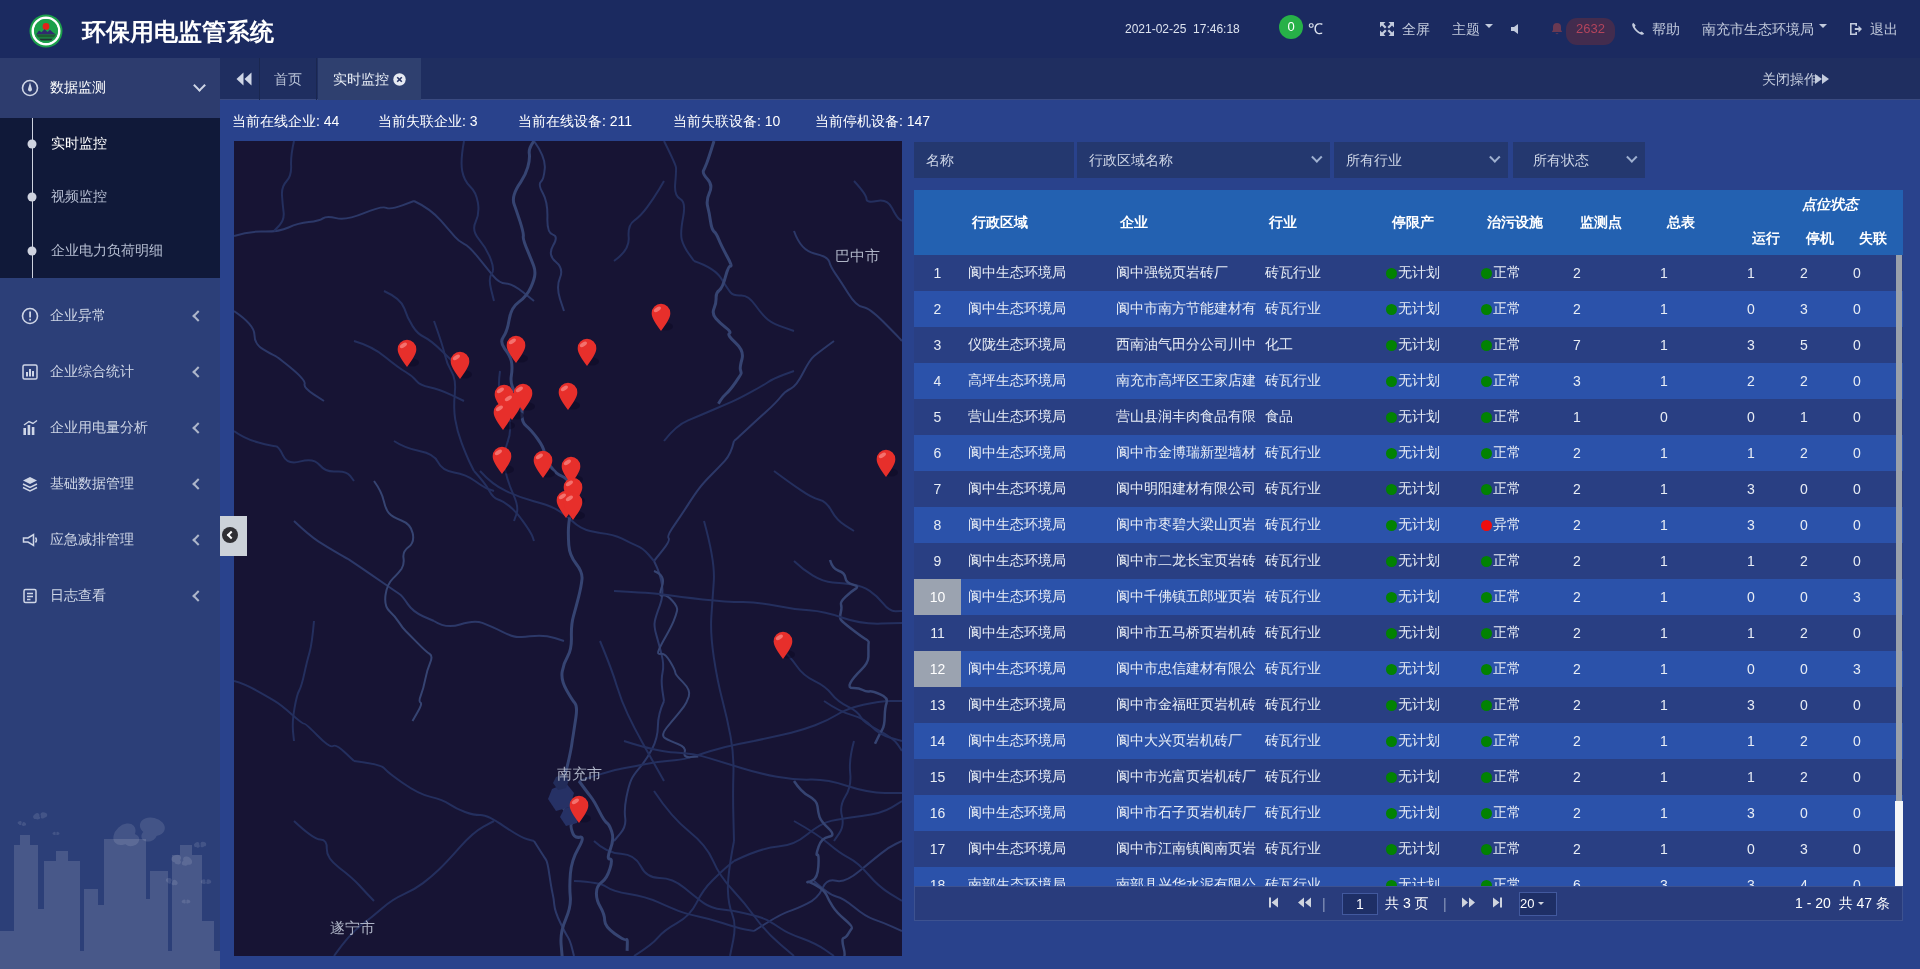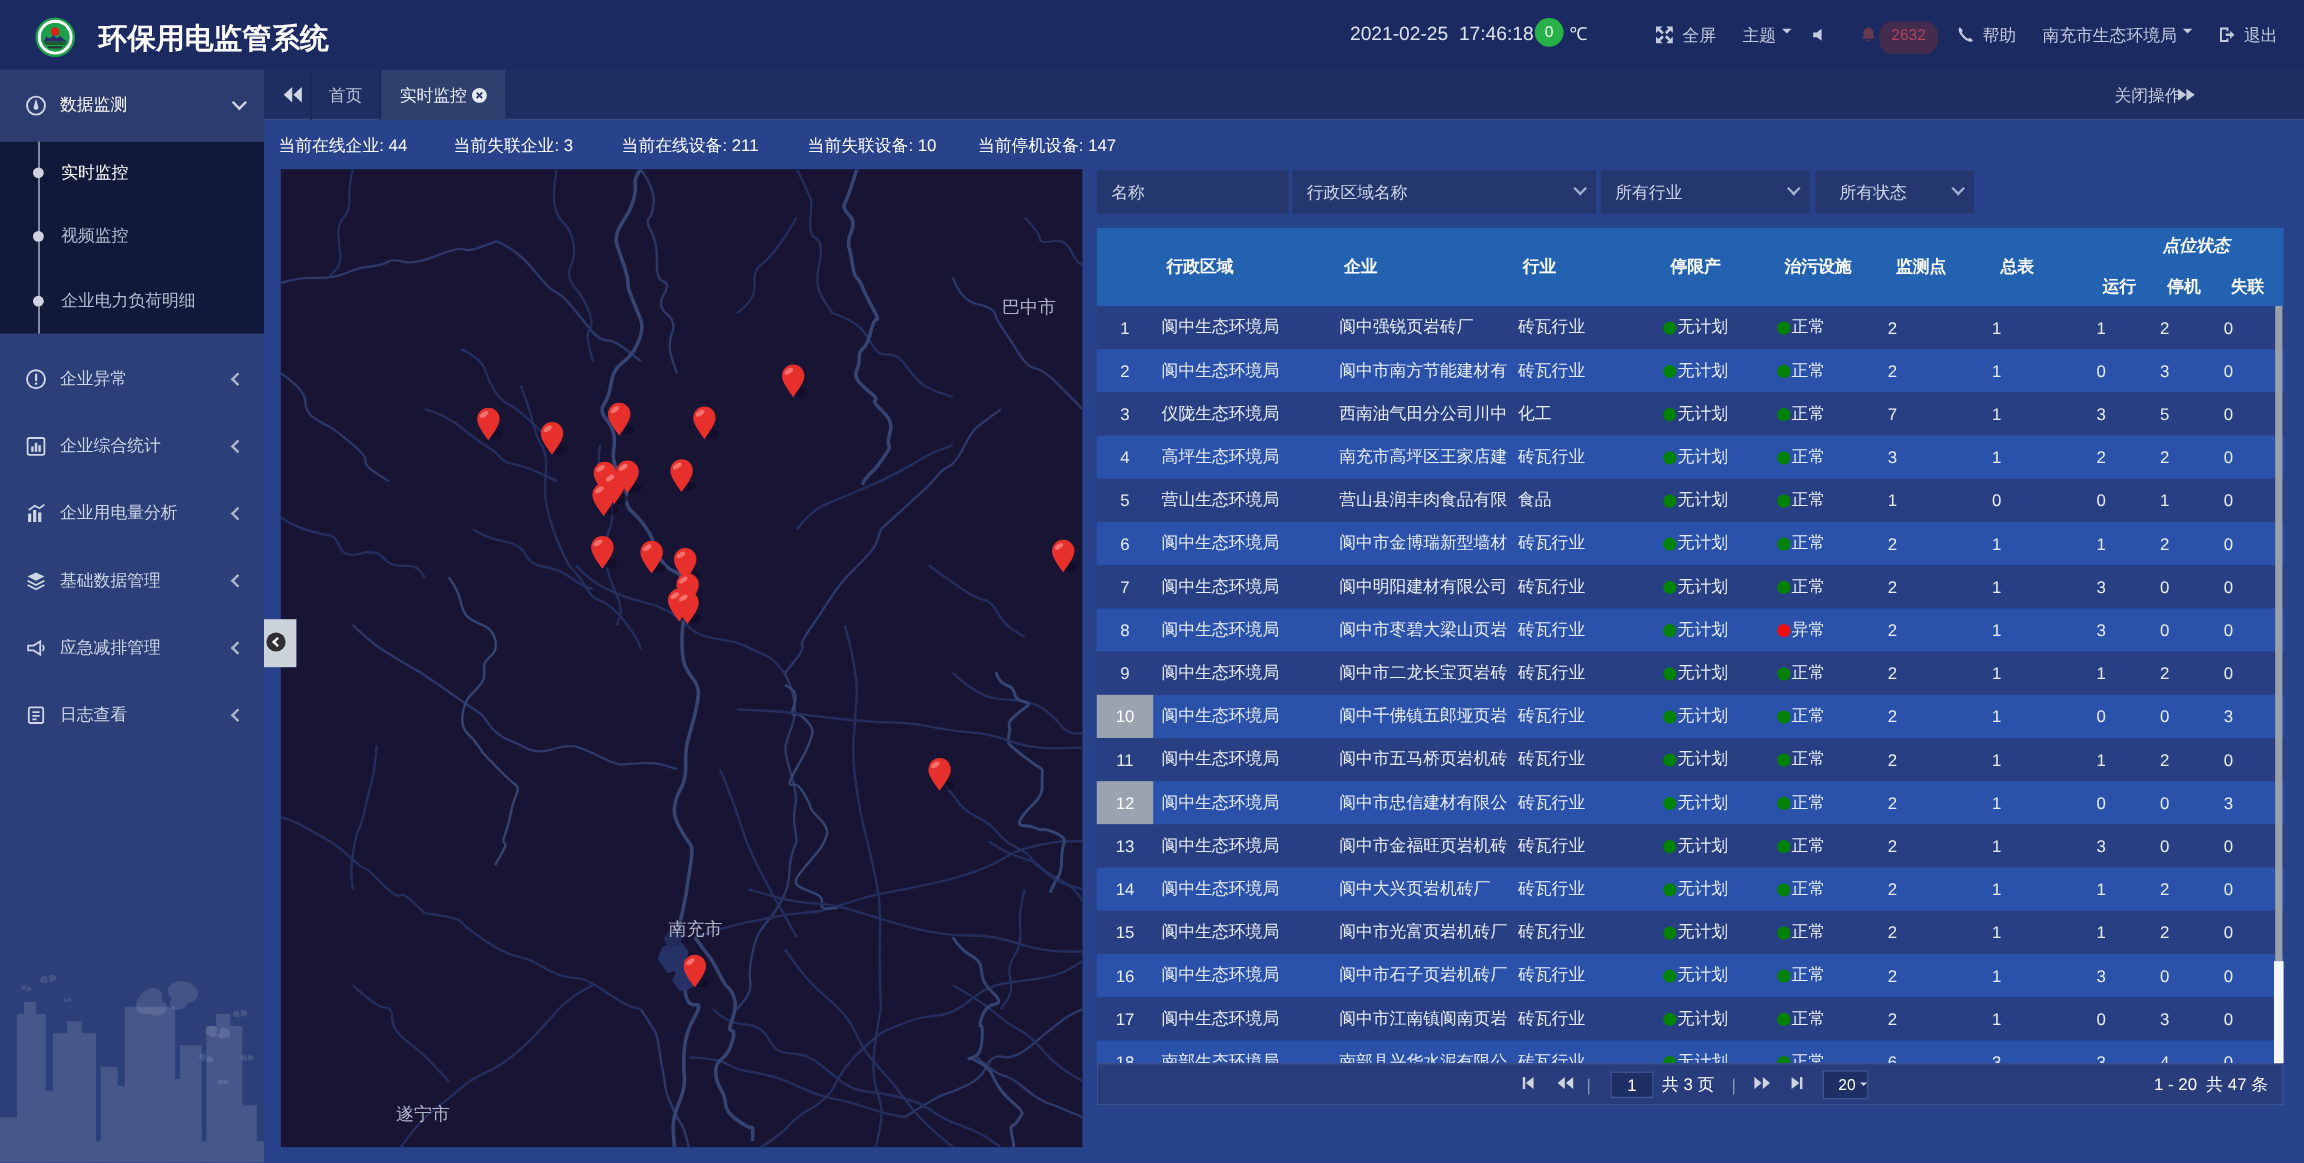--- a/index.html
+++ b/index.html
@@ -62,21 +62,21 @@
   <span class="logo"><svg width="34" height="34" viewBox="-17 -17 34 34">
           <circle cx="0" cy="0" r="16.5" fill="#1ca04b"></circle>
           <circle cx="0" cy="0" r="13.2" fill="none" stroke="#ffffff" stroke-width="2.6"></circle>
           <circle cx="0" cy="0" r="11.9" fill="#1ca04b"></circle>
           <circle cx="0" cy="-4.6" r="3.4" fill="#e32119"></circle>
           <path d="M-10 3.5 L-7 -0.5 L-4.5 1.2 L-1.5 -1.8 L1.5 1.0 L4 -1.2 L7 1.5 L10 3.5 Z" fill="#312a6e"></path>
           <path d="M-10 3.5 H10 L8 6.5 H-8 Z" fill="#1d5c32"></path>
           <path d="M-7 7.5 H7 L5 9.5 H-5 Z" fill="#233"></path>
         </svg></span>
   <span class="title">环保用电监管系统</span>
-  <span class="hitem" style="left:1125px;font-size:16px;color:#dde3ef">2021-02-25&nbsp; 17:46:18</span>
+  <span class="hitem" style="left:1125px;font-size:12px;color:#dde3ef">2021-02-25&nbsp; 17:46:18</span>
   <span class="hitem" style="left:1279px;top:14px;height:auto;line-height:24px"><span style="display:inline-block;width:24px;height:24px;border-radius:50%;background:#27b148;color:#fff;text-align:center;font-size:13px;line-height:24px">0</span></span>
   <span class="hitem" style="left:1308px;font-size:15px;color:#dde3ef">℃</span>
   <span class="hitem" style="left:1378px;top:20px;height:18px;line-height:18px"><svg width="18" height="18" viewBox="0 0 18 18" style="">
           <g fill="#c3cbdd">
             <path d="M2 2 h5.5 l-2 2 3 3 -1.6 1.6 -3 -3 -1.9 1.9 Z"></path>
             <path d="M16 2 v5.5 l-2 -2 -3 3 -1.6 -1.6 3 -3 -1.9 -1.9 Z"></path>
             <path d="M2 16 v-5.5 l2 2 3 -3 1.6 1.6 -3 3 1.9 1.9 Z"></path>
             <path d="M16 16 h-5.5 l2 -2 -3 -3 1.6 -1.6 3 3 1.9 -1.9 Z"></path>
           </g>
         </svg></span>
@@ -719,19 +719,19 @@
   <span class="pi" style="left:407px;color:#8b99bd">|</span>
   <span class="pi" style="left:427px;width:36px;height:22px;background:#1e2f66;border:1px solid #42599e;color:#fff;text-align:center;line-height:20px">1</span>
   <span class="pi" style="left:470px;color:#fff">共 3 页</span>
   <span class="pi" style="left:528px;color:#8b99bd">|</span>
   <span class="pi" style="left:545px"><svg width="16" height="14" viewBox="0 0 16 14" style="">
           <path d="M2 2 L8 7 L2 12 Z M9 2 L15 7 L9 12 Z" fill="#cfd4de"></path>
         </svg></span>
   <span class="pi" style="left:576px"><svg width="14" height="14" viewBox="0 0 14 14" style="">
           <path d="M2 2 L8.5 7 L2 12 Z M9 2 h2 v10 h-2 Z" fill="#cfd4de"></path>
         </svg></span>
-  <span class="pi" style="left:604px;width:38px;height:24px;background:#1e2f66;border:1px solid #42599e;color:#fff;text-align:right;line-height:22px;font-size:13px">20 <span style="display:inline-block;width:0;height:0;border:3.5px solid transparent;border-top-color:#cfd4de;vertical-align:0px"></span></span>
+  <span class="pi" style="left:604px;width:38px;height:24px;background:#1e2f66;border:1px solid #42599e;color:#fff;text-align:left;line-height:22px;font-size:13px">20 <span style="display:inline-block;width:0;height:0;border:3.5px solid transparent;border-top-color:#cfd4de;vertical-align:0px"></span></span>
   <span class="pi" style="right:12px;color:#fff">1 - 20 &nbsp;共 47 条</span>
 </div>
 
 <div id="scrt"></div>
 <div id="scrh"></div>
 
 </div>
 </body></html>

